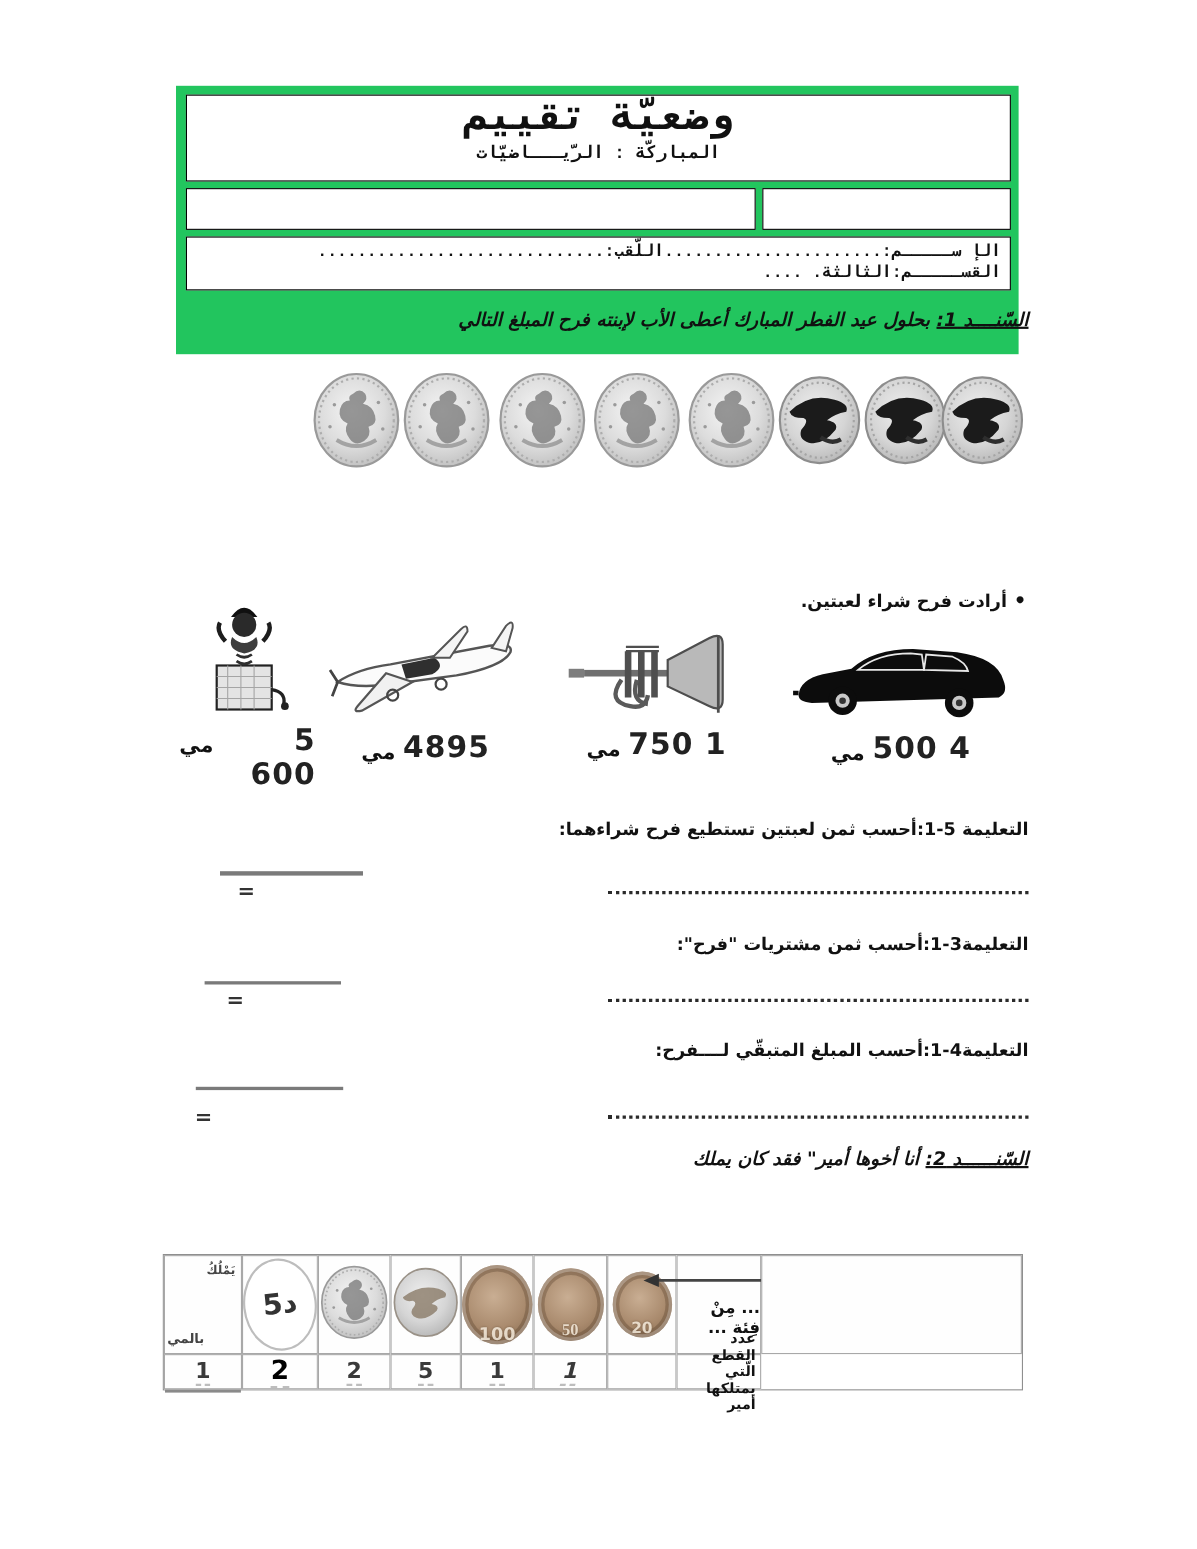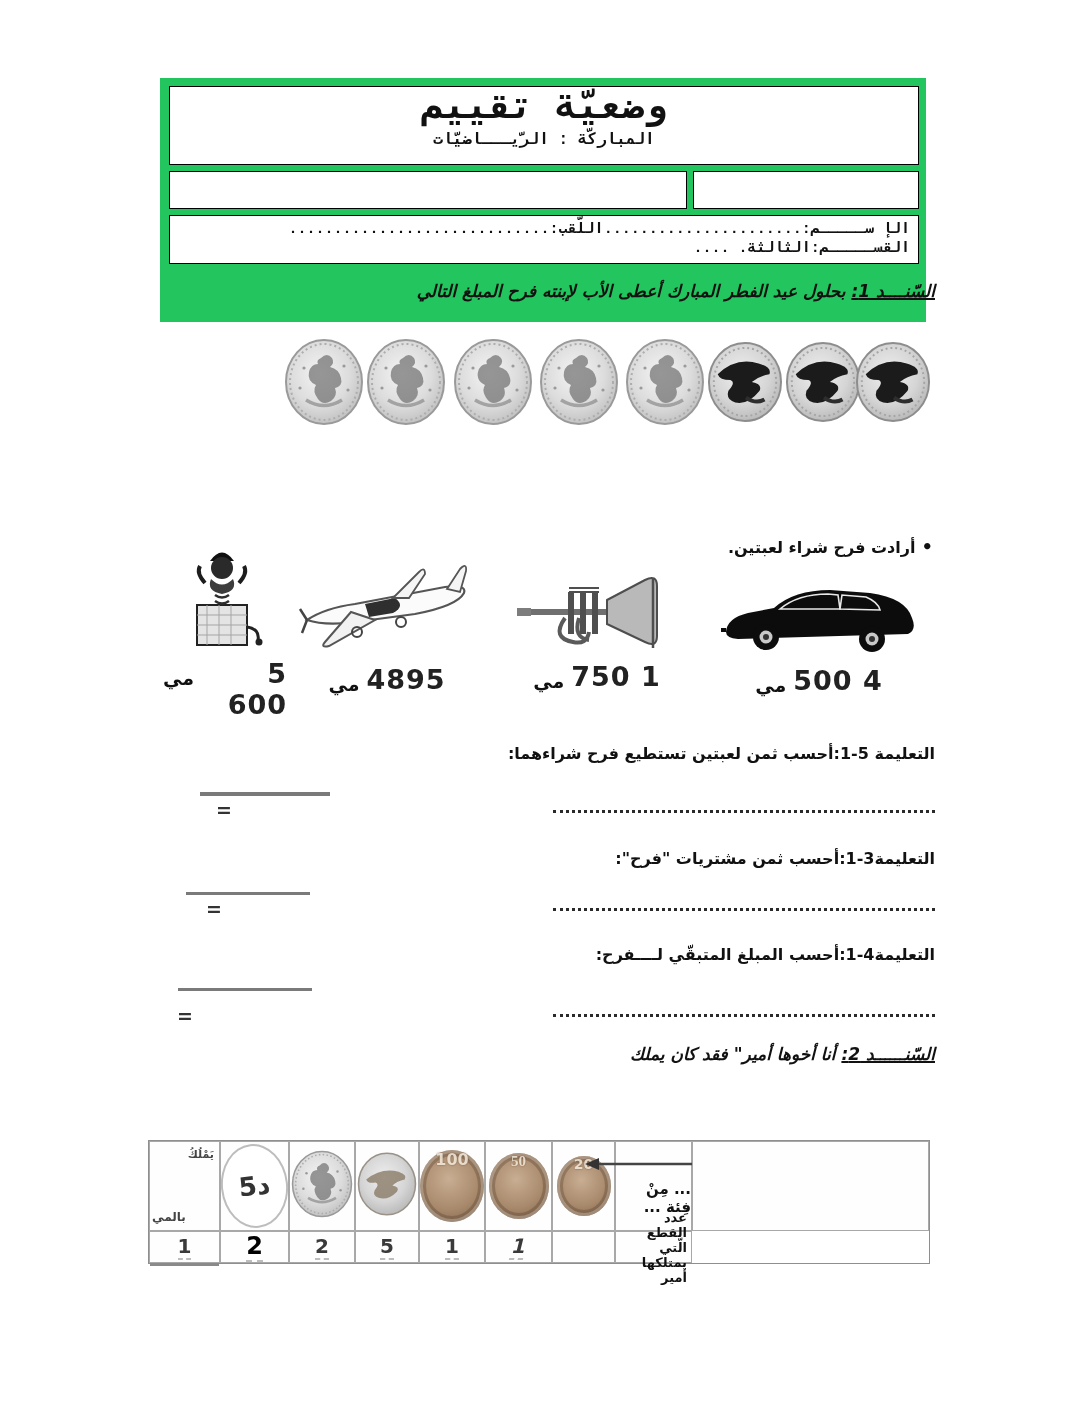--- a/index.html
+++ b/index.html
@@ -41,21 +41,21 @@
   .money-table{left:148px;top:1140px;width:780px;direction:ltr;
     display:grid;grid-template-columns:71px 69px 66px 64px 66px 67px 63px 77px 237px;
     grid-template-rows:90px 32px;border:1px solid #8f8f8f;}
   .mt-cell{border:1px solid #a8a8a8;position:relative;display:flex;align-items:center;justify-content:center;overflow:visible;background:#fefefe;}
   .mt-val{font-size:20px;color:#3a3a3a;font-weight:bold;border-bottom:2px dashed #bdbdbd;}
   .own-top{position:absolute;top:6px;right:5px;font-size:11px;font-weight:bold;color:#444;}
   .own-bottom{position:absolute;bottom:6px;left:2px;font-size:12px;font-weight:bold;color:#444;}
   .fived{width:80px;height:80px;border-radius:50%;background:#fff;border:2px solid #bdbdbd;
          display:flex;align-items:center;justify-content:center;transform:rotate(-6deg);}
   .fived span{font-size:26px;font-weight:bold;color:#333;}
-  .bcoin{border-radius:50%;display:flex;align-items:flex-start;justify-content:center;
+  .bcoin{border-radius:50%;display:flex;align-items:flex-end;justify-content:center;
          background:radial-gradient(circle at 45% 40%, #c9ae93 0%, #a8896c 55%, #795f46 100%);
          box-shadow:inset 0 0 0 3px rgba(255,255,255,.25), inset 0 0 0 6px rgba(90,65,45,.35);}
   .bcoin span{color:#f3e9da;opacity:.85;font-weight:bold;text-shadow:0 0 2px #6b523b;}
   .denom-cell{flex-direction:column;gap:4px;}
   .denom-label{font-size:15px;font-weight:bold;direction:rtl;letter-spacing:1px;}
   .count-label{font-size:13px;font-weight:bold;direction:rtl;padding:0 4px;}
   .emph2{font-size:24px;color:#000;}
   .slant1{transform:skewX(-14deg);display:inline-block;}
   .underbar{box-shadow:0 4px 0 -1px #8a8a8a;}
 </style>

